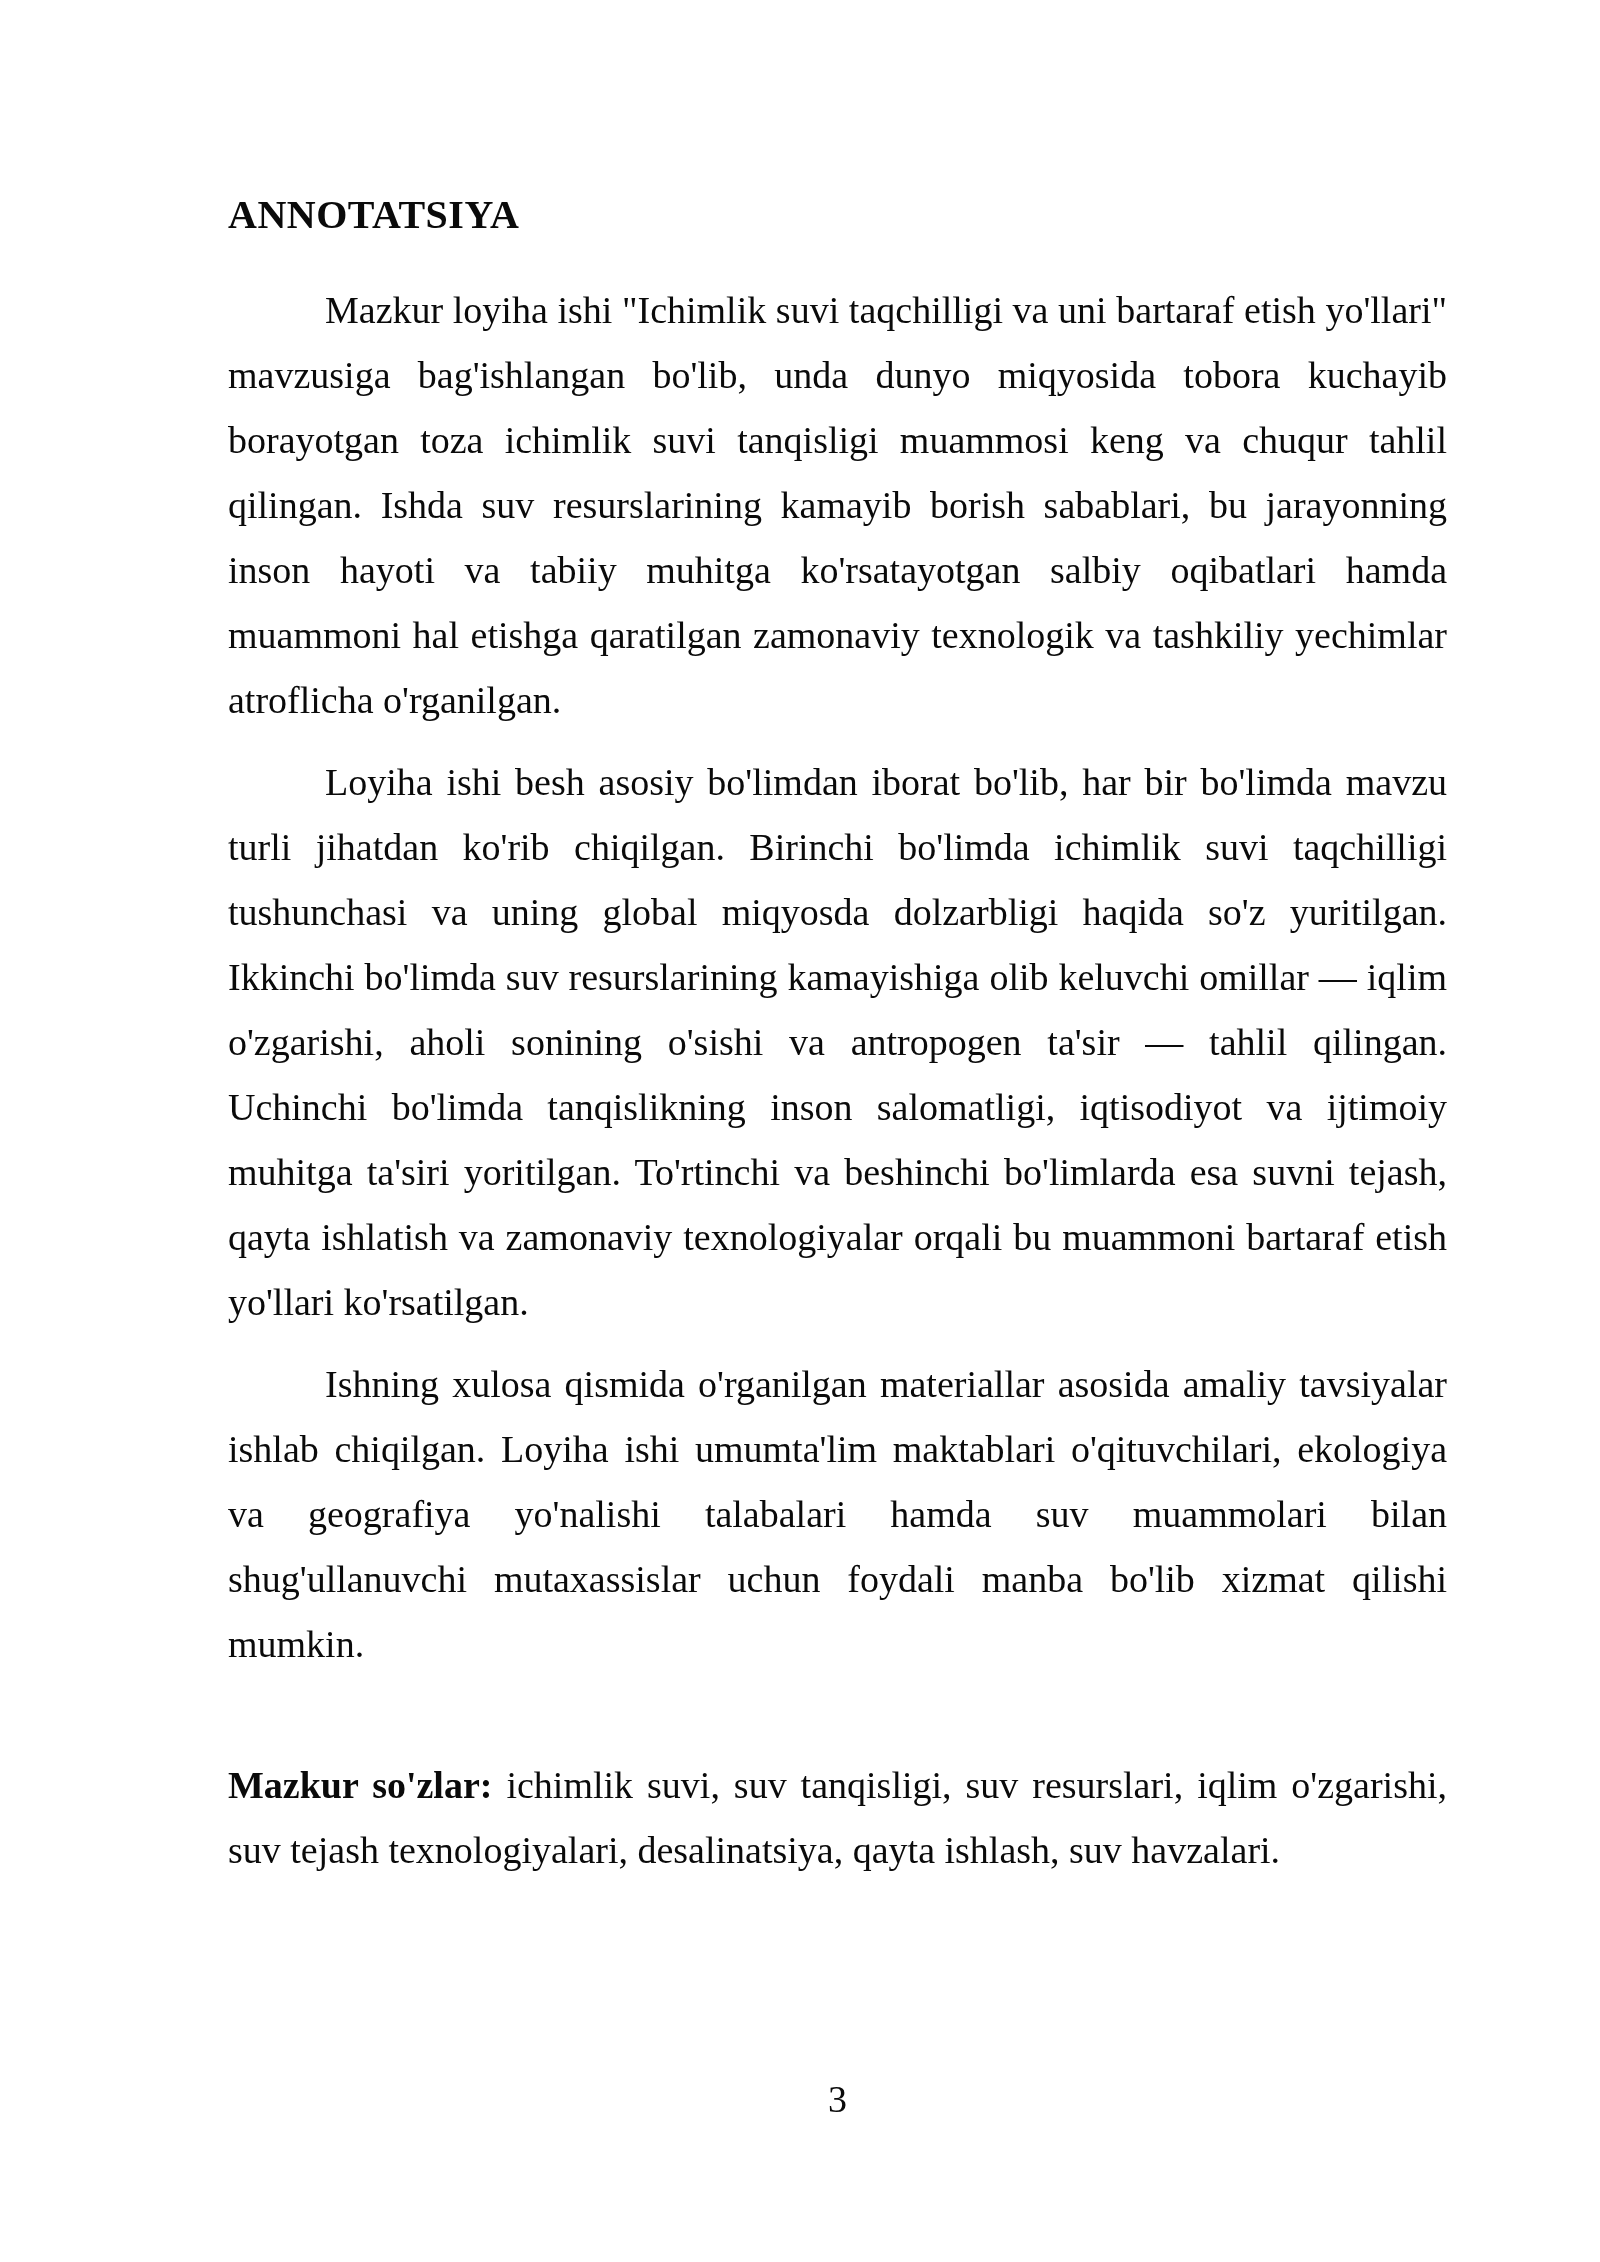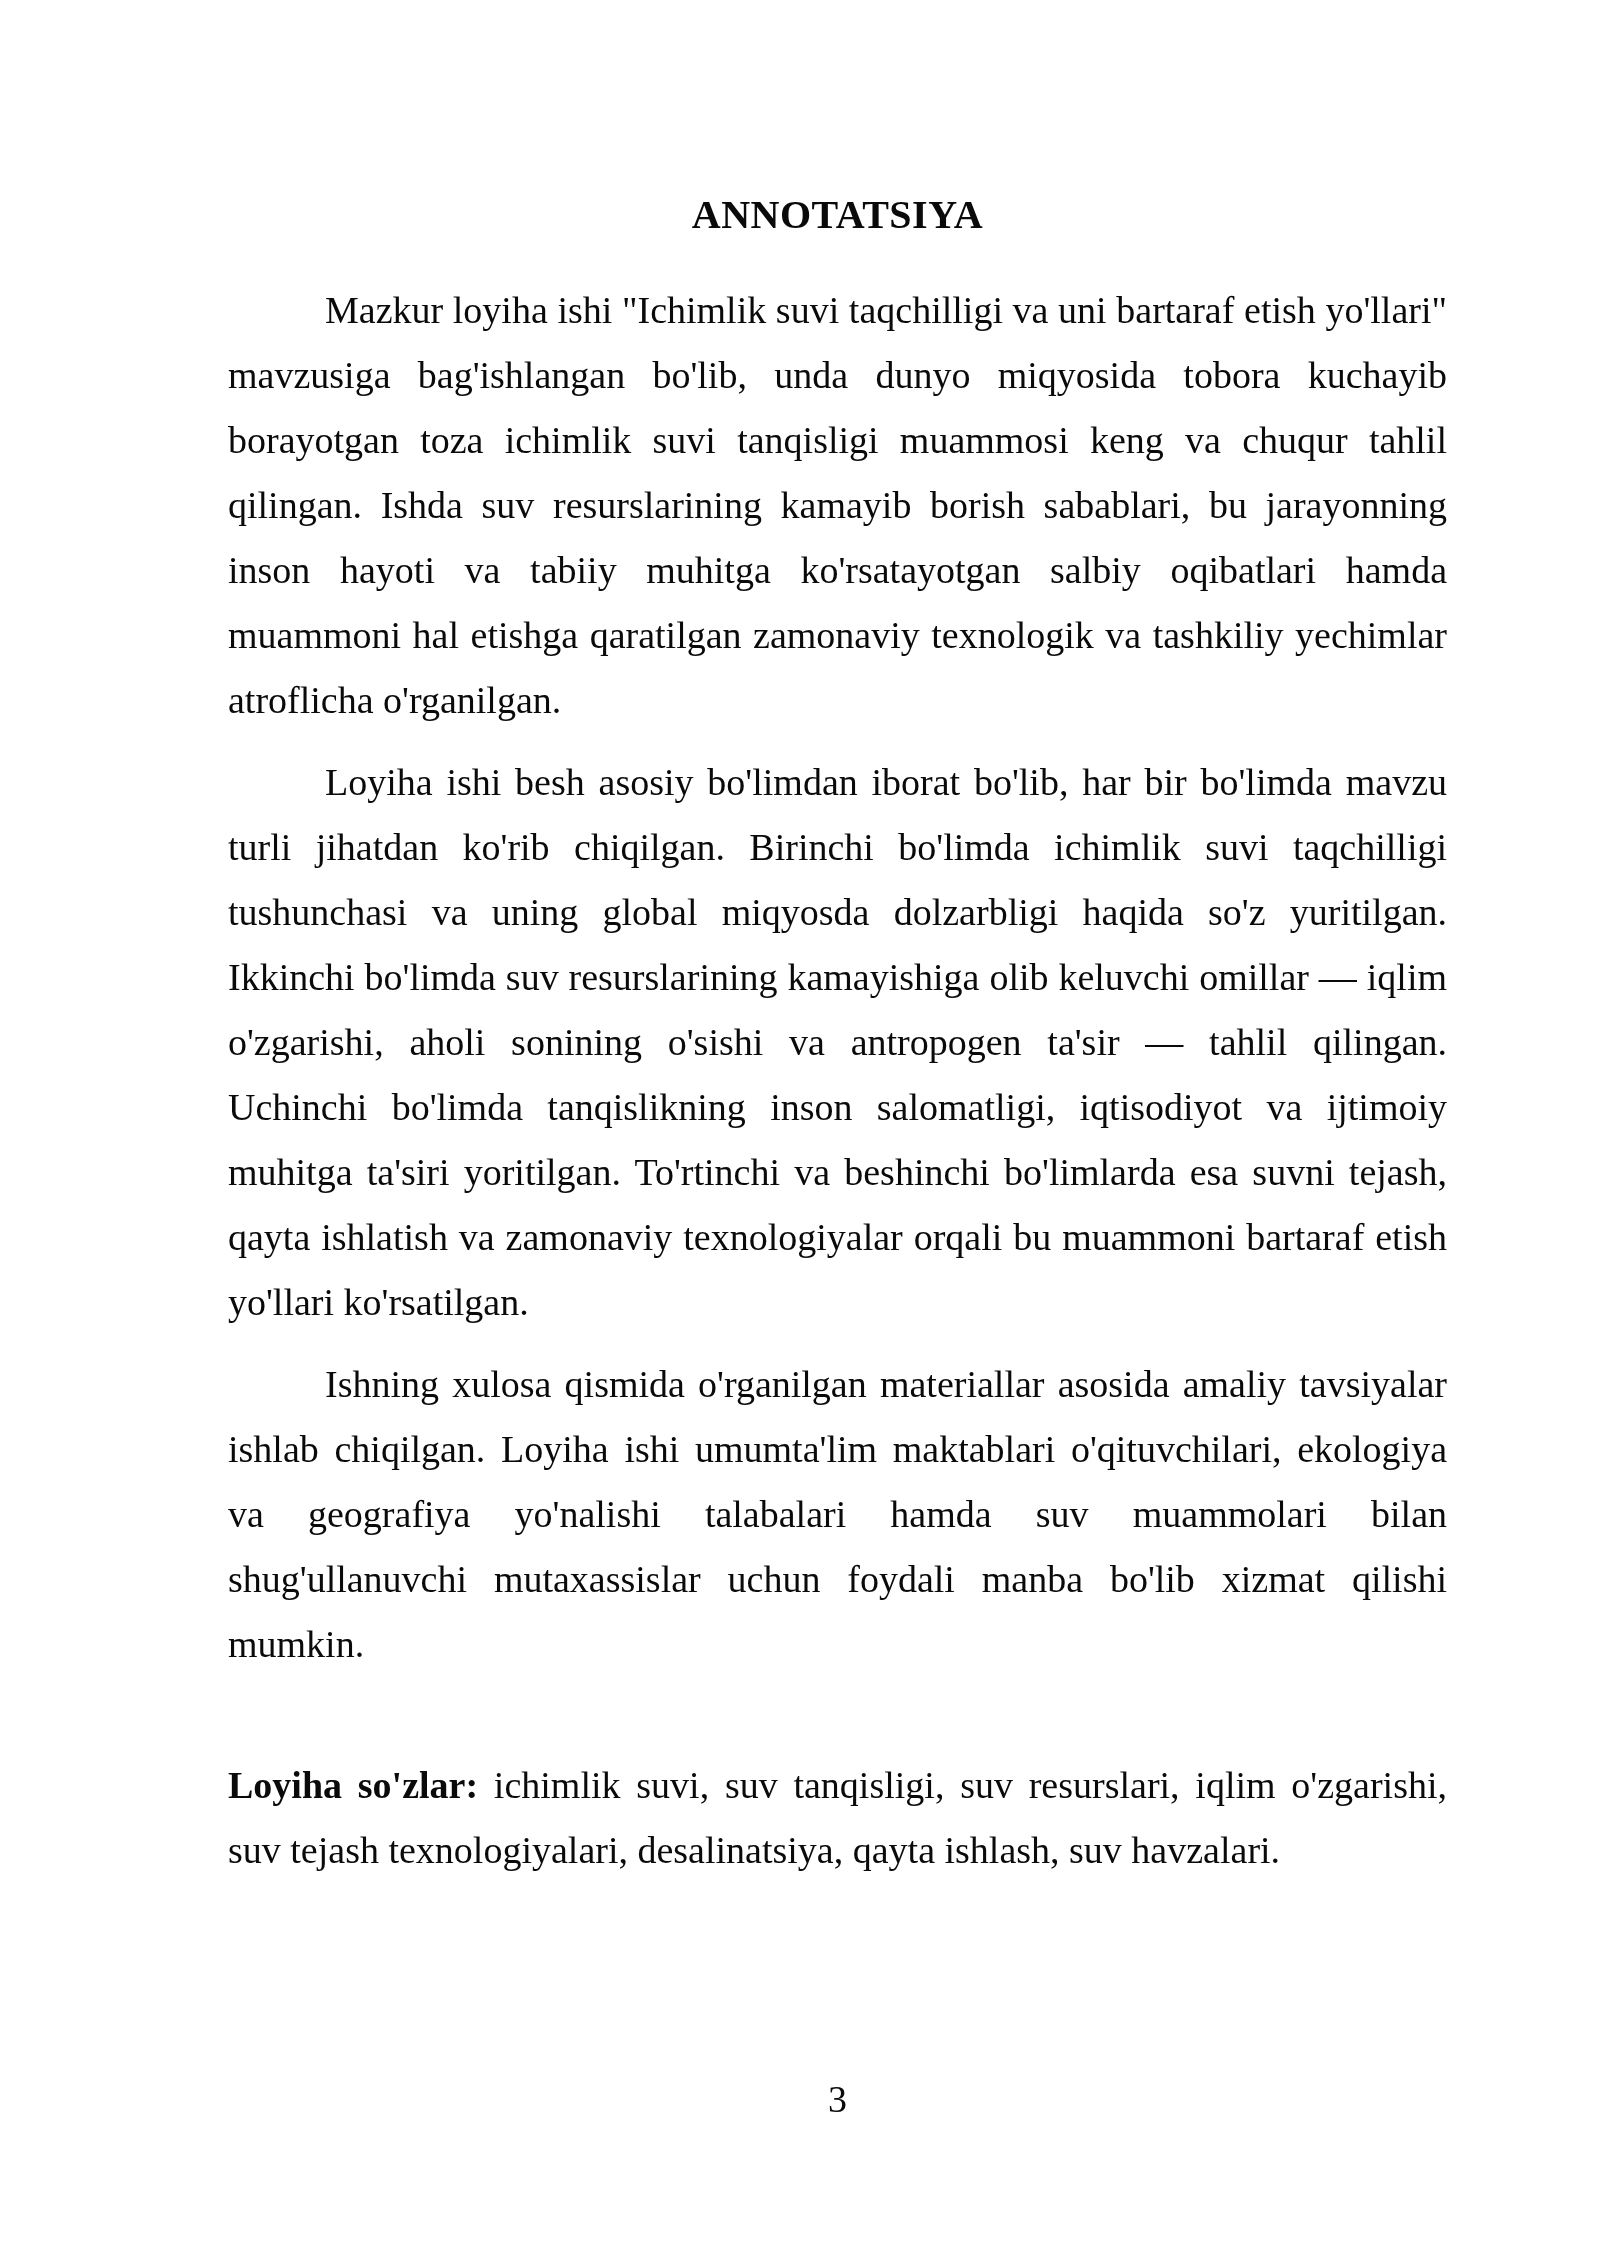--- a/index.html
+++ b/index.html
@@ -20,21 +20,20 @@
     position: absolute;
     left: 228px;
     top: 0;
     width: 1219px;
   }
   .doc-title {
     margin: 190px 0 38px 0;
     font-size: 40px;
     line-height: 50px;
     font-weight: bold;
-    text-align: center;
     letter-spacing: 0.5px;
   }
   p.body-par {
     margin: 0 0 17px 0;
     font-size: 38px;
     line-height: 65px;
     text-align: justify;
     text-indent: 97px;
   }
   p.keywords-par {
@@ -63,17 +62,17 @@
 <div class="page">
   <div class="content">
     <h1 class="doc-title">ANNOTATSIYA</h1>
 
     <p class="body-par">Mazkur loyiha ishi "Ichimlik suvi taqchilligi va uni bartaraf etish yo'llari" mavzusiga bag'ishlangan bo'lib, unda dunyo miqyosida tobora kuchayib borayotgan toza ichimlik suvi tanqisligi muammosi keng va chuqur tahlil qilingan. Ishda suv resurslarining kamayib borish sabablari, bu jarayonning inson hayoti va tabiiy muhitga ko'rsatayotgan salbiy oqibatlari hamda muammoni hal etishga qaratilgan zamonaviy texnologik va tashkiliy yechimlar atroflicha o'rganilgan.</p>
 
     <p class="body-par">Loyiha ishi besh asosiy bo'limdan iborat bo'lib, har bir bo'limda mavzu turli jihatdan ko'rib chiqilgan. Birinchi bo'limda ichimlik suvi taqchilligi tushunchasi va uning global miqyosda dolzarbligi haqida so'z yuritilgan. Ikkinchi bo'limda suv resurslarining kamayishiga olib keluvchi omillar — iqlim o'zgarishi, aholi sonining o'sishi va antropogen ta'sir — tahlil qilingan. Uchinchi bo'limda tanqislikning inson salomatligi, iqtisodiyot va ijtimoiy muhitga ta'siri yoritilgan. To'rtinchi va beshinchi bo'limlarda esa suvni tejash, qayta ishlatish va zamonaviy texnologiyalar orqali bu muammoni bartaraf etish yo'llari ko'rsatilgan.</p>
 
     <p class="body-par">Ishning xulosa qismida o'rganilgan materiallar asosida amaliy tavsiyalar ishlab chiqilgan. Loyiha ishi umumta'lim maktablari o'qituvchilari, ekologiya va geografiya yo'nalishi talabalari hamda suv muammolari bilan shug'ullanuvchi mutaxassislar uchun foydali manba bo'lib xizmat qilishi mumkin.</p>
 
-    <p class="keywords-par"><span class="kw-label">Loyiha so'zlar:</span><span> ichimlik suvi, suv tanqisligi, suv resurslari, iqlim o'zgarishi, suv tejash texnologiyalari, desalinatsiya, qayta ishlash, suv havzalari.</span></p>
+    <p class="keywords-par"><span class="kw-label">Mazkur so'zlar:</span><span> ichimlik suvi, suv tanqisligi, suv resurslari, iqlim o'zgarishi, suv tejash texnologiyalari, desalinatsiya, qayta ishlash, suv havzalari.</span></p>
   </div>
 
   <div class="page-number">3</div>
 </div>
 
 </body></html>

